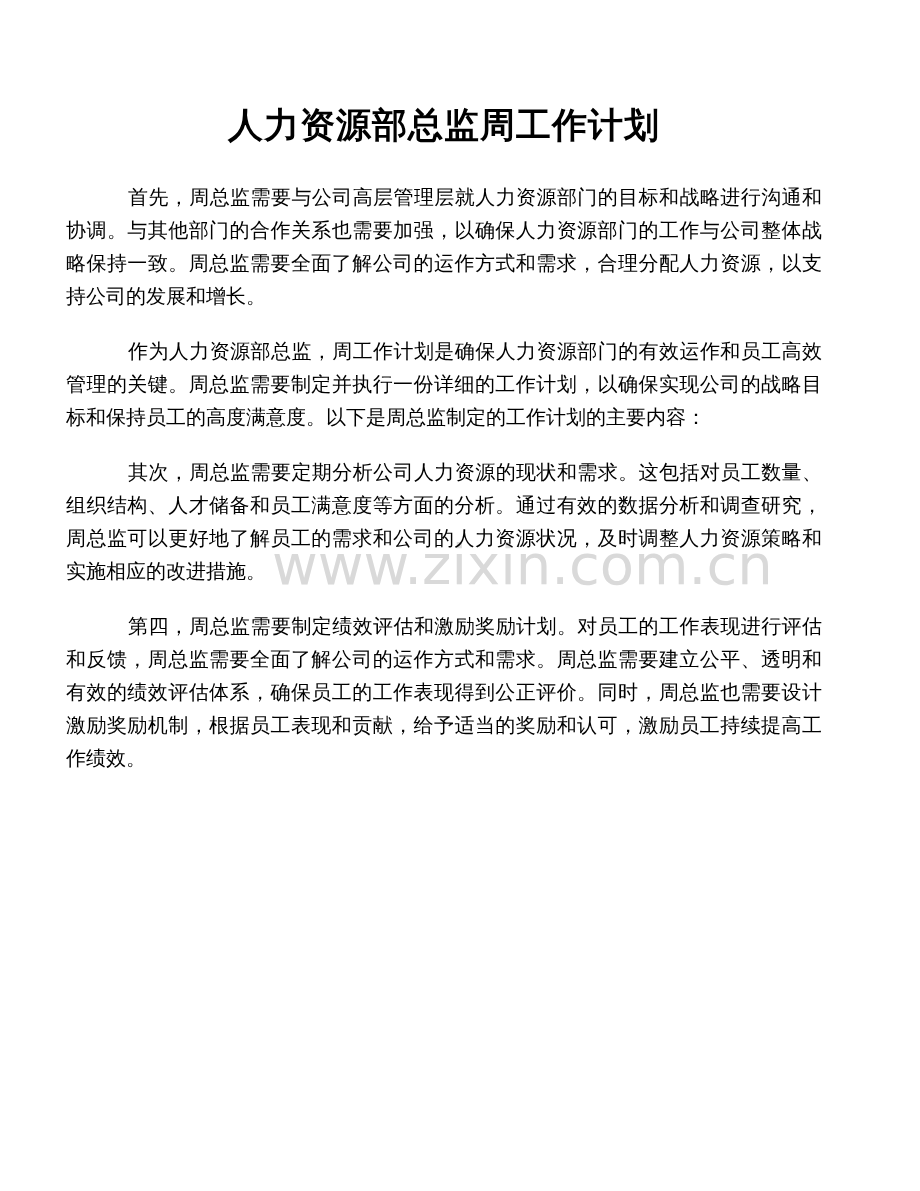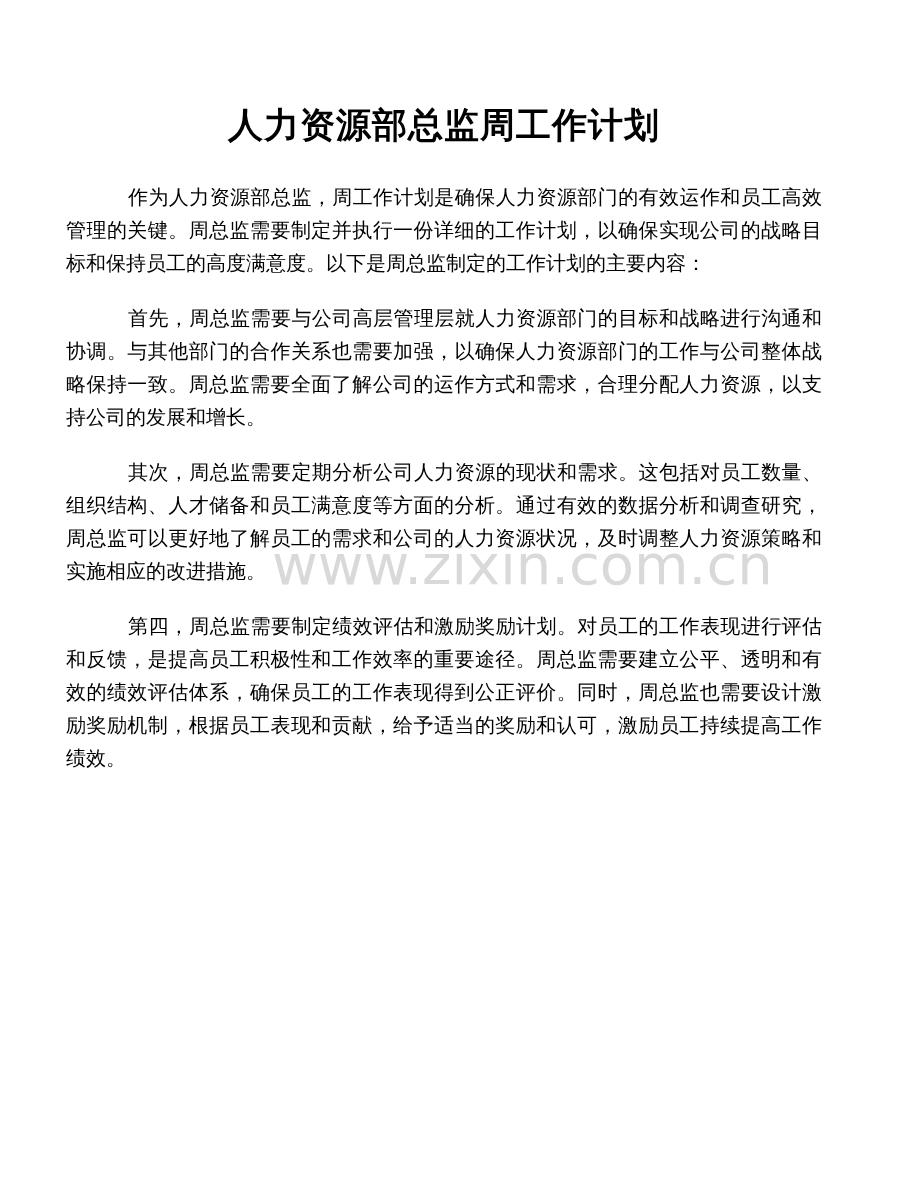--- a/index.html
+++ b/index.html
@@ -58,24 +58,24 @@
 <body>
 
 <div class="page">
 
   <div class="watermark">www.zixin.com.cn</div>
 
   <div class="content">
 
     <h1 class="doc-title">人力资源部总监周工作计划</h1>
 
+    <p class="body-para">首先，周总监需要与公司高层管理层就人力资源部门的目标和战略进行沟通和协调。与其他部门的合作关系也需要加强，以确保人力资源部门的工作与公司整体战略保持一致。周总监需要全面了解公司的运作方式和需求，合理分配人力资源，以支持公司的发展和增长。</p>
+
     <p class="body-para">作为人力资源部总监，周工作计划是确保人力资源部门的有效运作和员工高效管理的关键。周总监需要制定并执行一份详细的工作计划，以确保实现公司的战略目标和保持员工的高度满意度。以下是周总监制定的工作计划的主要内容：</p>
-
-    <p class="body-para">首先，周总监需要与公司高层管理层就人力资源部门的目标和战略进行沟通和协调。与其他部门的合作关系也需要加强，以确保人力资源部门的工作与公司整体战略保持一致。周总监需要全面了解公司的运作方式和需求，合理分配人力资源，以支持公司的发展和增长。</p>
 
     <p class="body-para">其次，周总监需要定期分析公司人力资源的现状和需求。这包括对员工数量、组织结构、人才储备和员工满意度等方面的分析。通过有效的数据分析和调查研究，周总监可以更好地了解员工的需求和公司的人力资源状况，及时调整人力资源策略和实施相应的改进措施。</p>
 
 
-    <p class="body-para">第四，周总监需要制定绩效评估和激励奖励计划。对员工的工作表现进行评估和反馈，是提高员工积极性和工作效率的重要途径。周总监需要建立公平、透明和有效的绩效评估体系，确保员工的工作表现得到公正评价。同时，周总监也需要设计激励奖励机制，根据员工表现和贡献，给予适当的奖励和认可，激励员工持续提高工作绩效。</p>
+    <p class="body-para">第四，周总监需要制定绩效评估和激励奖励计划。对员工的工作表现进行评估和反馈，周总监需要全面了解公司的运作方式和需求。周总监需要建立公平、透明和有效的绩效评估体系，确保员工的工作表现得到公正评价。同时，周总监也需要设计激励奖励机制，根据员工表现和贡献，给予适当的奖励和认可，激励员工持续提高工作绩效。</p>
 
 
   </div>
 </div>
 
 </body></html>

